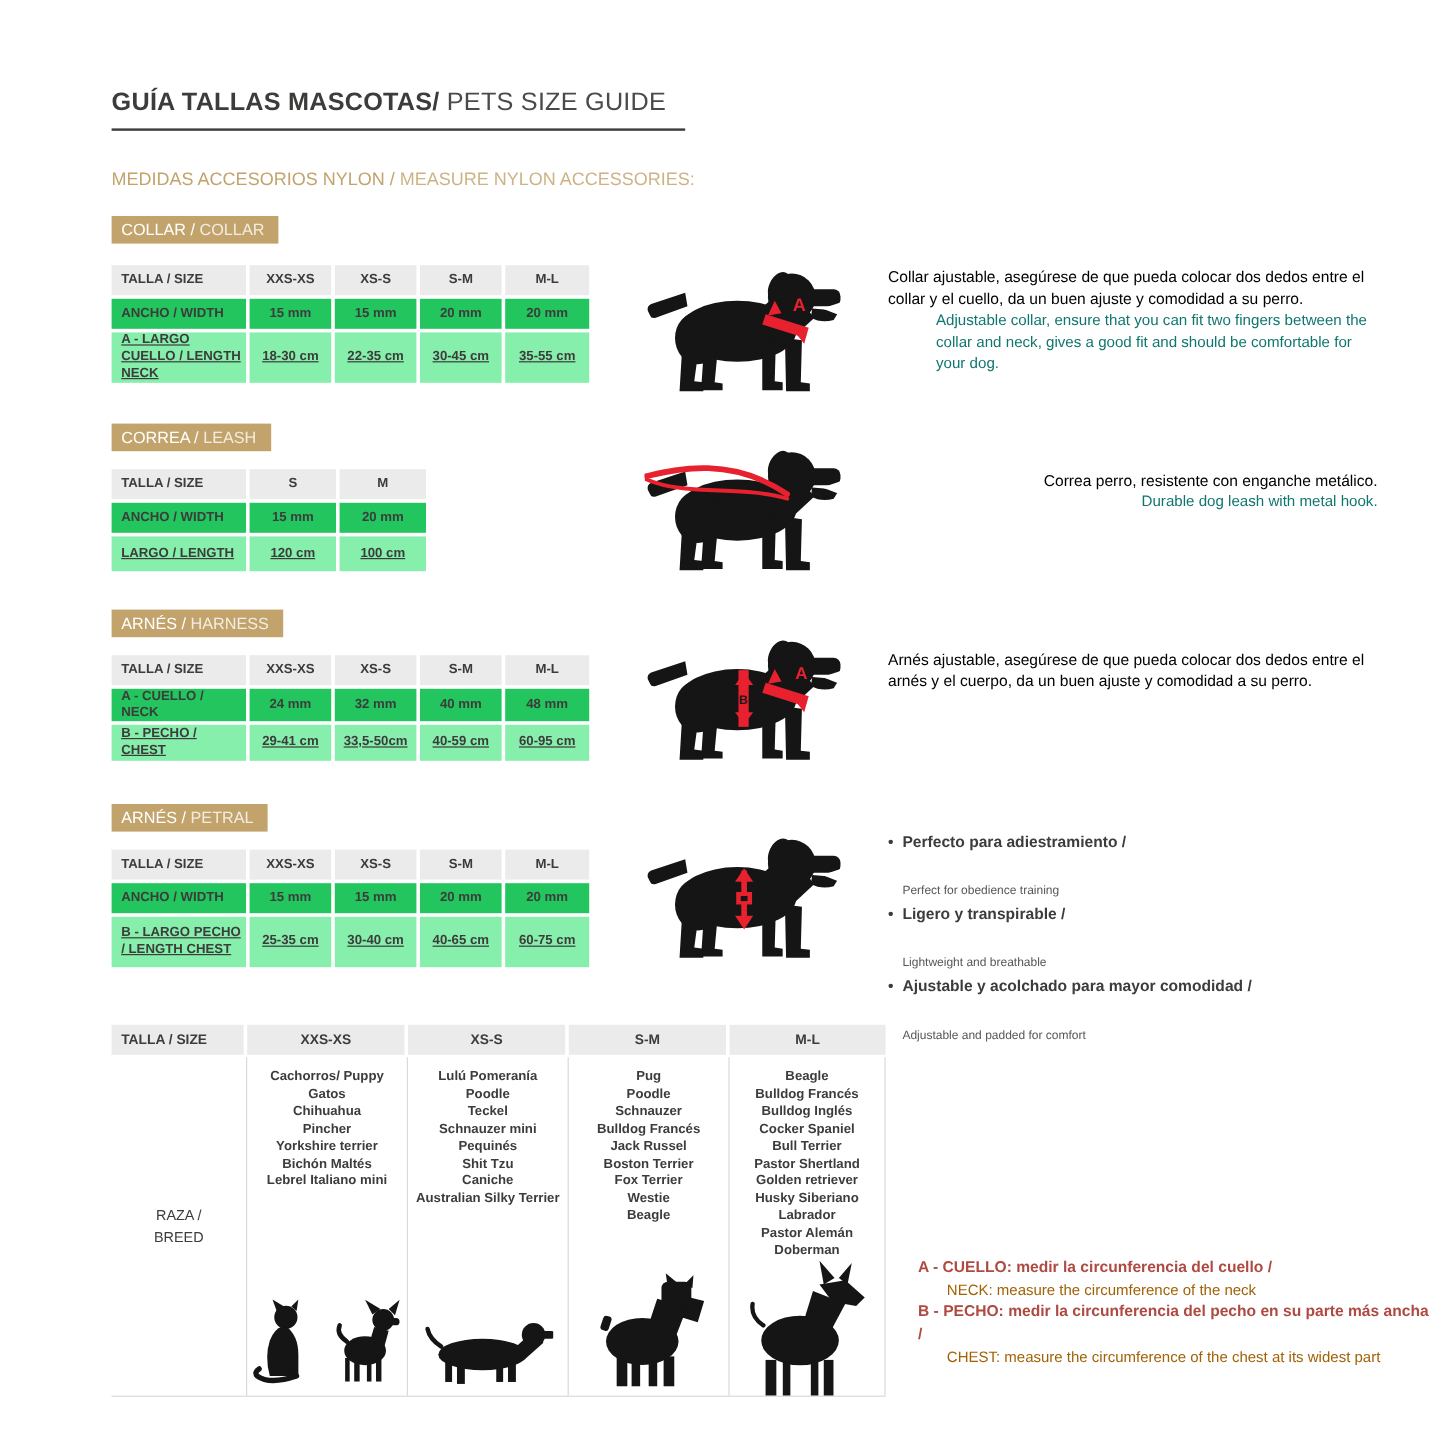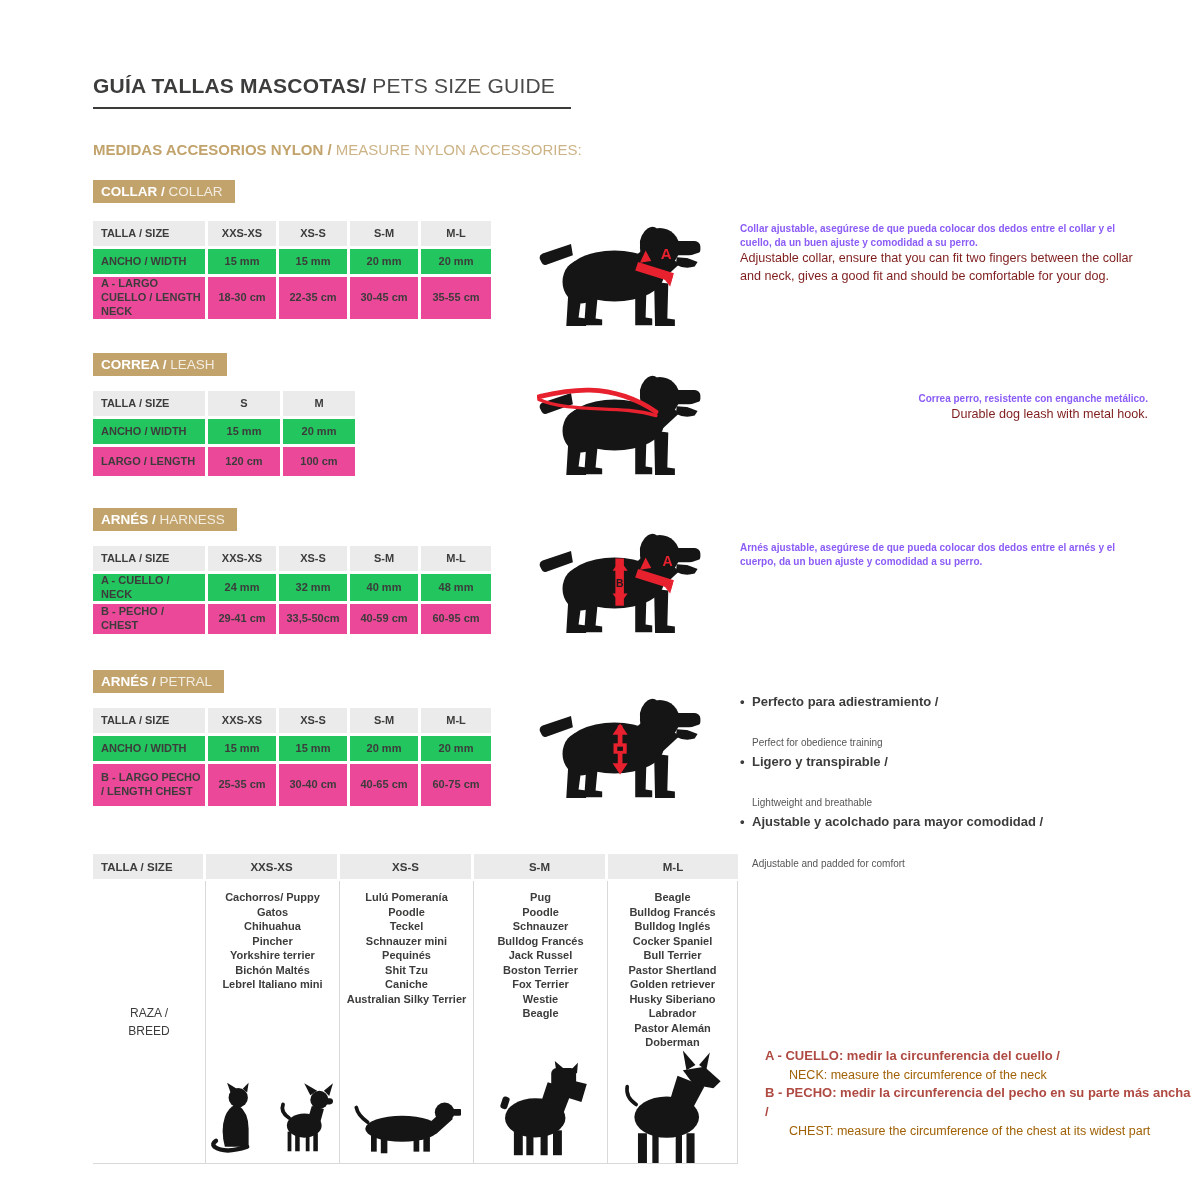--- a/index.html
+++ b/index.html
@@ -6,54 +6,54 @@
   body { font-family:"Liberation Sans", sans-serif; color:#3C3C3B; }
   .page { position:relative; width:1200px; height:1200px; background:#fff; overflow:hidden; }
 
   
   .title { position:absolute; left:93px; top:74px; font-size:21px; letter-spacing:.2px;
            border-bottom:2px solid #3B3B3A; padding:0 16px 9px 0; white-space:nowrap; }
   .title .b { font-weight:700; }
   .title .l { font-weight:400; color:#4A4A49; }
 
   .subtitle { position:absolute; left:93px; top:141px; font-size:15px; color:#C2A36C; white-space:nowrap; }
-  .subtitle .b { font-weight:700;text-align:right; }
+  .subtitle .b { font-weight:400;text-align:right; }
   .subtitle .l { opacity:.82; }
 
   
   .badge { position:absolute; left:93px; background:#C2A36C; color:#fff; font-size:13.5px;
            padding:4px 12px 4px 8px; white-space:nowrap; }
-  .badge .b { font-weight:700; }
+  .badge .b { font-weight:400; }
   .badge .l { opacity:.8; }
   .badge.pos1 { top:180px; } .badge.pos2 { top:353px; } .badge.pos3 { top:508px; } .badge.pos4 { top:670px; }
 
   
   .size-table { position:absolute; left:93px; display:grid; gap:3px; }
   .size-table.cols5 { grid-template-columns:112px 68px 68px 68px 70px; }
   .size-table.cols3 { grid-template-columns:112px 72px 72px; }
   .size-table .cell { display:flex; align-items:center; justify-content:center; text-align:center;
                       font-size:11px; font-weight:700; background:#EBEBEB; line-height:1.25; }
   .size-table .cell.label { justify-content:flex-start; text-align:left; padding:0 4px 0 8px; }
   .size-table .cell.mid { background:#22c55e; }
-  .size-table .cell.bot { background:#ec4899; }
+  .size-table .cell.bot { background:#86efac;text-decoration:underline; }
   #collar-table  { top:221px; grid-template-rows:25px 25px 42px; }
   #leash-table   { top:391px; grid-template-rows:25px 25px 29px; }
   #harness-table { top:546px; grid-template-rows:25px 27px 30px; }
   #petral-table  { top:708px; grid-template-rows:25px 25px 42px; }
 
   
   .dog-fig { position:absolute; left:537px; width:170px; height:118px; }
   #dog-collar-fig  { top:218px; } #dog-leash-fig { top:367px; }
   #dog-harness-fig { top:525px; } #dog-petral-fig { top:690px; }
   .dog-fig svg { width:100%; height:100%; }
 
   
   .desc { position:absolute; left:740px; width:408px; line-height:1.42; }
-  .desc .es { font-weight:700; font-size:10px; color:#8b5cf6; }
-  .desc .en { font-weight:400; font-size:12.6px; color:#7f1d1d; }
+  .desc .es { font-weight:400; font-size:13px; color:#000000; }
+  .desc .en { font-weight:400; font-size:12.6px; color:#0f766e;margin-left:40px; }
   #collar-desc { top:222px; } #leash-desc { top:392px;text-align:right; } #harness-desc { top:541px; }
 
   .bullets { position:absolute; left:740px; top:693px; width:420px; line-height:1.4; }
   .bullet { margin-bottom:3px; }
   .bullet .es { font-weight:700; font-size:13px; position:relative; padding-left:12px; }
   .bullet .es::before { content:"•"; position:absolute; left:0; }
   .bullet .en { font-weight:400; font-size:10px; color:#565655; padding-left:12px;margin-top:25px; }
 
   
   .breed-table { position:absolute; left:93px; top:854px; width:645px; }

